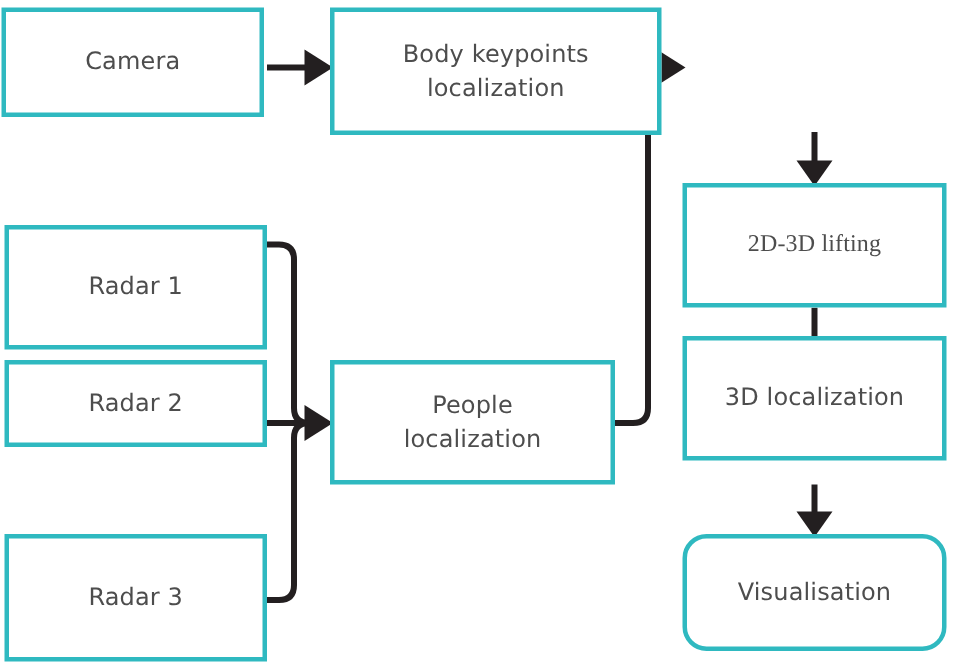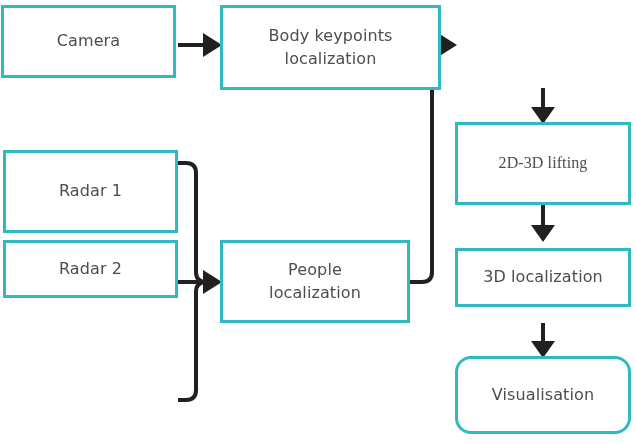--- a/index.html
+++ b/index.html
@@ -127,22 +127,25 @@
 
   <div class="flow-box" style="left:3px;   top:240px; width:175px; height:58px;">
     <span class="box-label">Radar 2</span>
   </div>
 
   <div class="flow-box" style="left:220px; top:240px; width:190px; height:83px;text-align:center;">
     <span class="box-label">People
 localization</span>
   </div>
 
-  <div class="flow-box" style="left:455px; top:248px; width:176px; height:59px;">
+  <div class="flow-box" style="left:455px; top:224px; width:176px; height:83px;">
     <span class="box-label">3D localization</span>
   </div>
 
+  <div class="flow-box" style="left:3px;   top:356px; width:175px; height:85px;">
+    <span class="box-label">Radar 3</span>
+  </div>
 
   <div class="flow-box" style="left:455px; top:356px; width:176px; height:78px;border-radius:16px;">
     <span class="box-label">Visualisation</span>
   </div>
 
 </div>
 
 </body></html>

